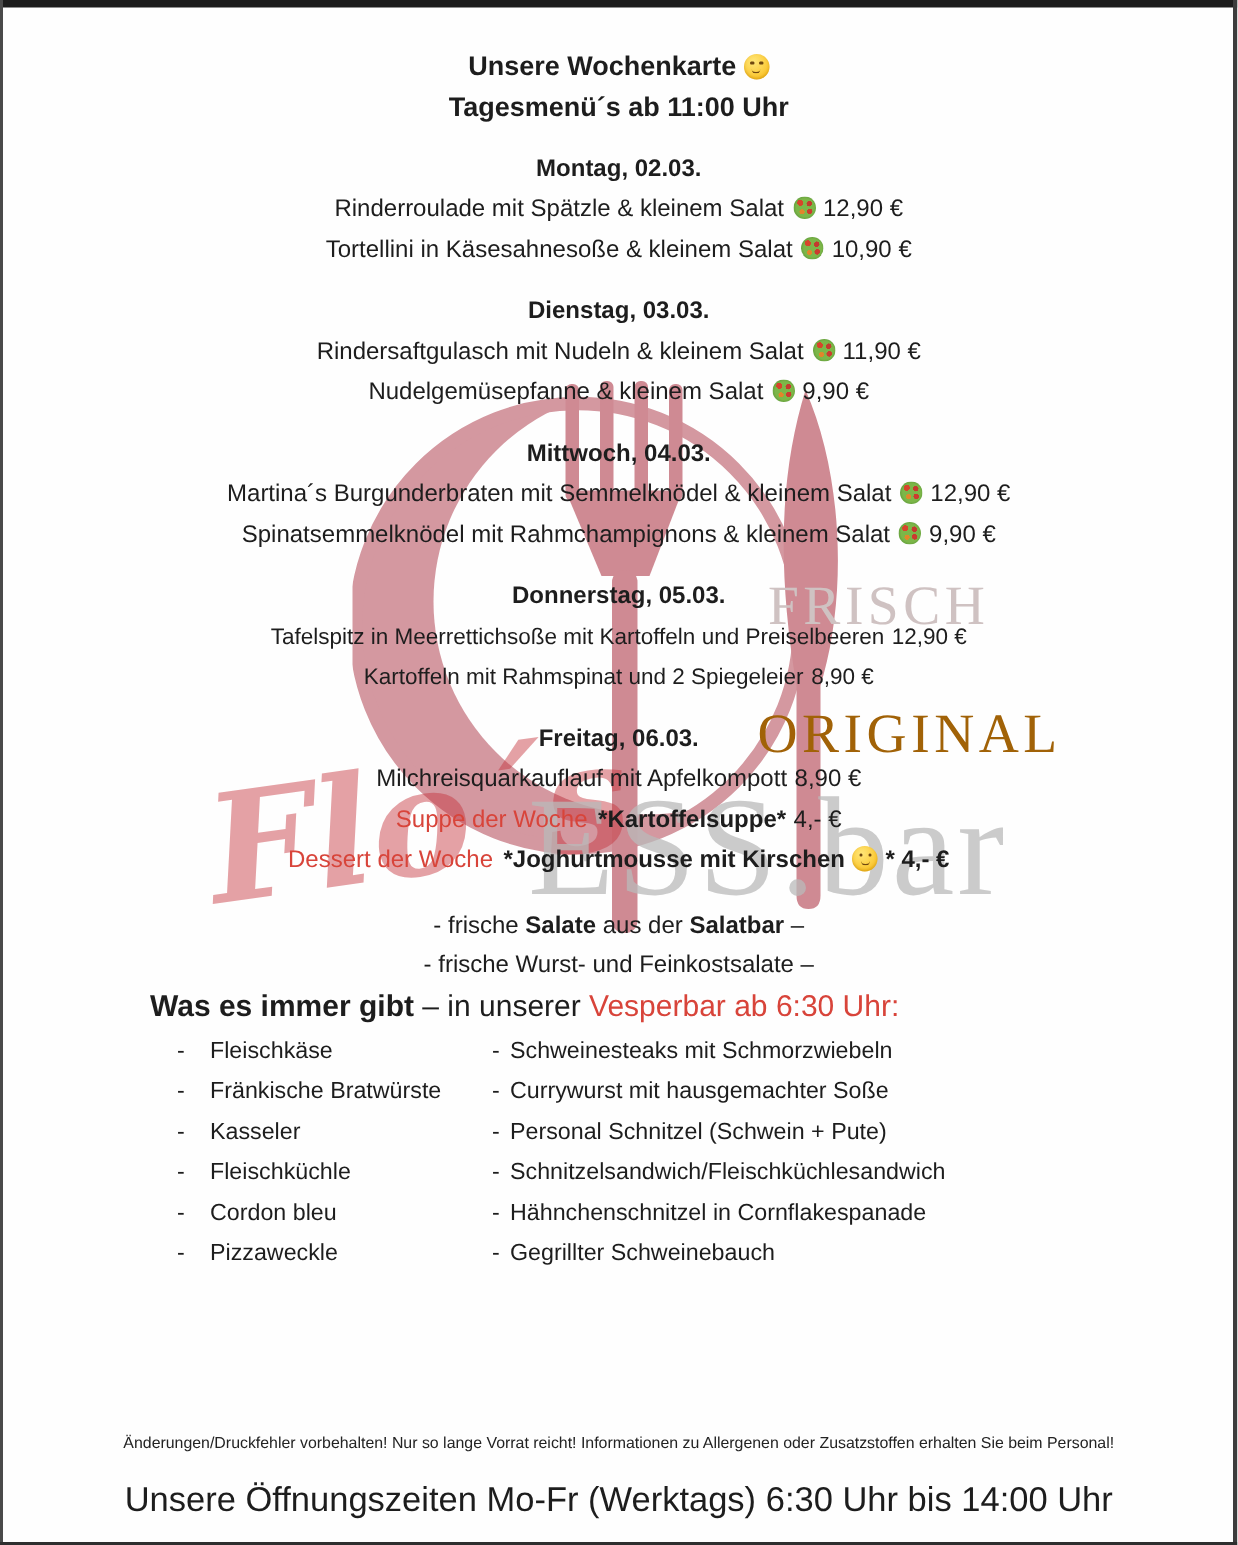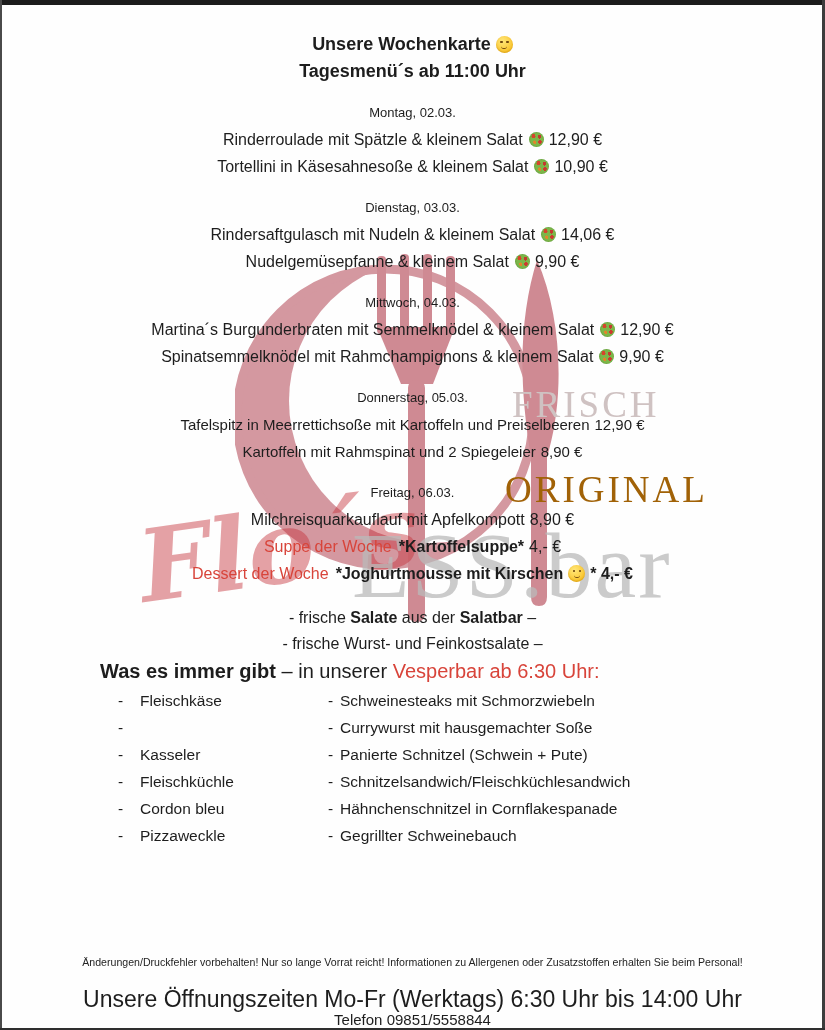--- a/index.html
+++ b/index.html
@@ -43,21 +43,21 @@
     font-family:"Liberation Serif",serif;
     font-size:94px;line-height:94px;letter-spacing:2px;
     color:rgba(185,185,185,0.75);
   }
 
   
   .content{position:relative;z-index:2;text-align:center;padding-top:31px;}
   .title-line{font-size:18px;font-weight:bold;line-height:27px;}
   .day{margin-top:14px;}
   .day:first-of-type{margin-top:23px;}
-  .day-name{font-size:13px;font-weight:normal;line-height:27px;}
+  .day-name{font-size:16px;font-weight:bold;line-height:27px;}
   .item{font-size:16px;line-height:27px;text-align:center;}
   .item.small{font-size:15px;}
   .item .price{margin-left:5px;}
 
   .specials{margin-top:0;}
   .spec-line{font-size:16px;line-height:27px;}
   .label-red{color:#d8443a;}
   .spec-name{font-weight:bold;margin-left:7px;}
   .spec-price{margin-left:5px;}
   .spec-price.bold{font-weight:bold;}
@@ -150,21 +150,21 @@
     <div class="title-line">Tagesmenü´s ab 11:00 Uhr</div>
 
     <div class="day">
       <div class="day-name">Montag, 02.03.</div>
       <div class="item"><span>Rinderroulade mit Spätzle &amp; kleinem Salat</span><span class="salad-icon"></span><span class="price">12,90 €</span></div>
       <div class="item"><span>Tortellini in Käsesahnesoße &amp; kleinem Salat</span><span class="salad-icon"></span><span class="price">10,90 €</span></div>
     </div>
 
     <div class="day">
       <div class="day-name">Dienstag, 03.03.</div>
-      <div class="item"><span>Rindersaftgulasch mit Nudeln &amp; kleinem Salat</span><span class="salad-icon"></span><span class="price">14,06 €</span></div>
+      <div class="item"><span>Rindersaftgulasch mit Nudeln &amp; kleinem Salat</span><span class="salad-icon"></span><span class="price">11,90 €</span></div>
       <div class="item"><span>Nudelgemüsepfanne &amp; kleinem Salat</span><span class="salad-icon"></span><span class="price">9,90 €</span></div>
     </div>
 
     <div class="day">
       <div class="day-name">Mittwoch, 04.03.</div>
       <div class="item"><span>Martina´s Burgunderbraten mit Semmelknödel &amp; kleinem Salat</span><span class="salad-icon"></span><span class="price">12,90 €</span></div>
       <div class="item"><span>Spinatsemmelknödel mit Rahmchampignons &amp; kleinem Salat</span><span class="salad-icon"></span><span class="price">9,90 €</span></div>
     </div>
 
     <div class="day">
@@ -197,34 +197,35 @@
               <span>Fleischkäse</span>
             </span>
           <span class="v-right">
               <span class="v-dash">-</span>
               <span>Schweinesteaks mit Schmorzwiebeln</span>
             </span>
         </div>
         <div class="vesper-row">
           <span class="v-left">
               <span class="v-dash">-</span>
+              <span>Fränkische Bratwürste</span>
             </span>
           <span class="v-right">
               <span class="v-dash">-</span>
               <span>Currywurst mit hausgemachter Soße</span>
             </span>
         </div>
         <div class="vesper-row">
           <span class="v-left">
               <span class="v-dash">-</span>
               <span>Kasseler</span>
             </span>
           <span class="v-right">
               <span class="v-dash">-</span>
-              <span>Panierte Schnitzel (Schwein + Pute)</span>
+              <span>Personal Schnitzel (Schwein + Pute)</span>
             </span>
         </div>
         <div class="vesper-row">
           <span class="v-left">
               <span class="v-dash">-</span>
               <span>Fleischküchle</span>
             </span>
           <span class="v-right">
               <span class="v-dash">-</span>
               <span>Schnitzelsandwich/Fleischküchlesandwich</span>
@@ -249,14 +250,13 @@
               <span class="v-dash">-</span>
               <span>Gegrillter Schweinebauch</span>
             </span>
         </div>
       </div>
     </div>
   </div>
 
   <div class="disclaimer">Änderungen/Druckfehler vorbehalten! Nur so lange Vorrat reicht! Informationen zu Allergenen oder Zusatzstoffen erhalten Sie beim Personal!</div>
   <div class="hours">Unsere Öffnungszeiten Mo-Fr (Werktags) 6:30 Uhr bis 14:00 Uhr</div>
-  <div class="phone">Telefon 09851/5558844</div>
 </div>
 
 </body></html>

